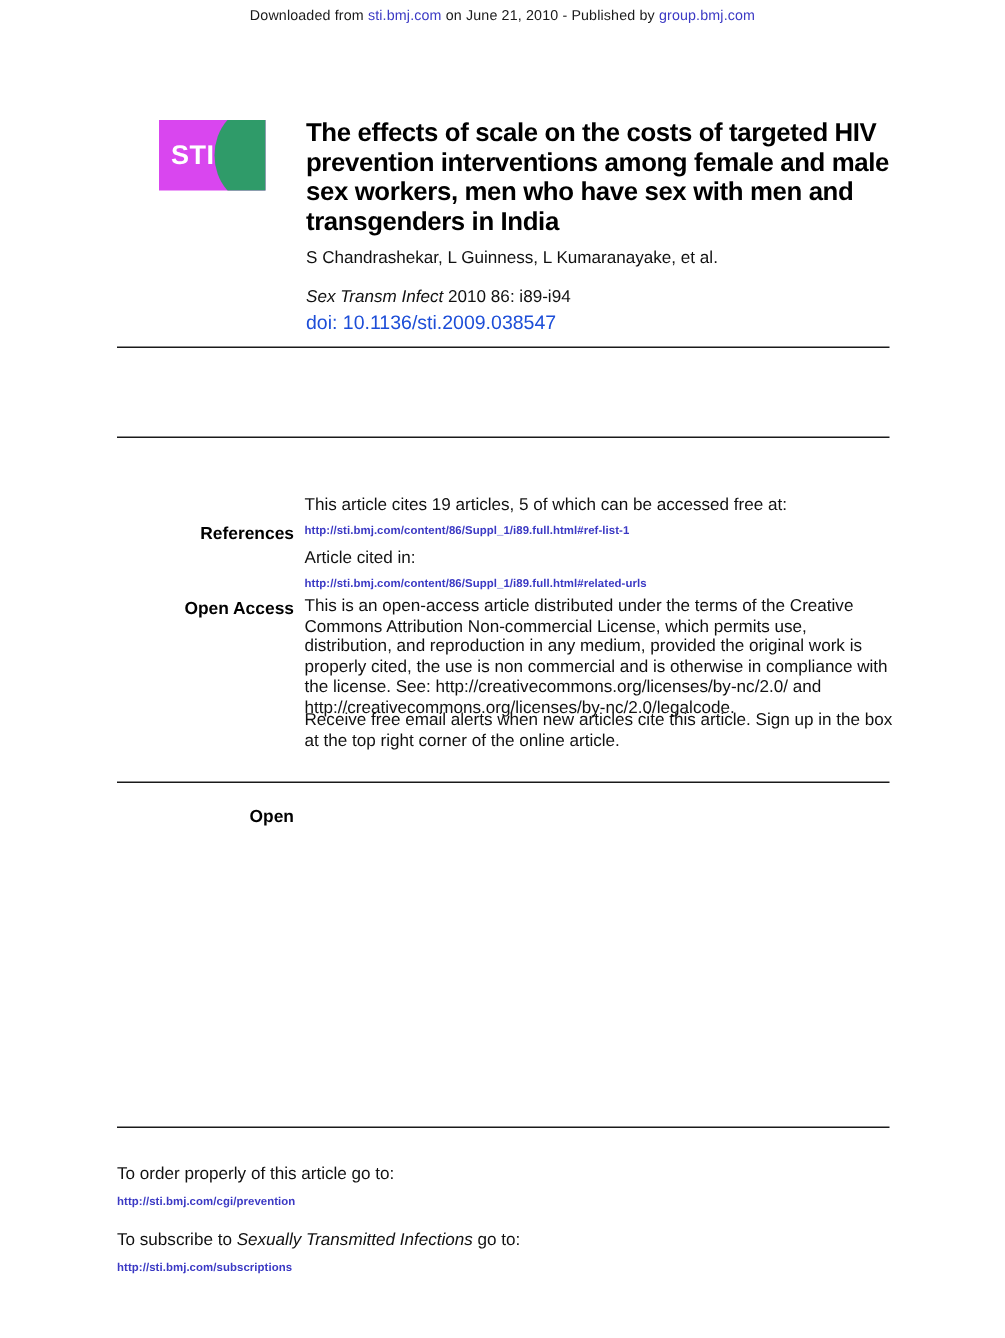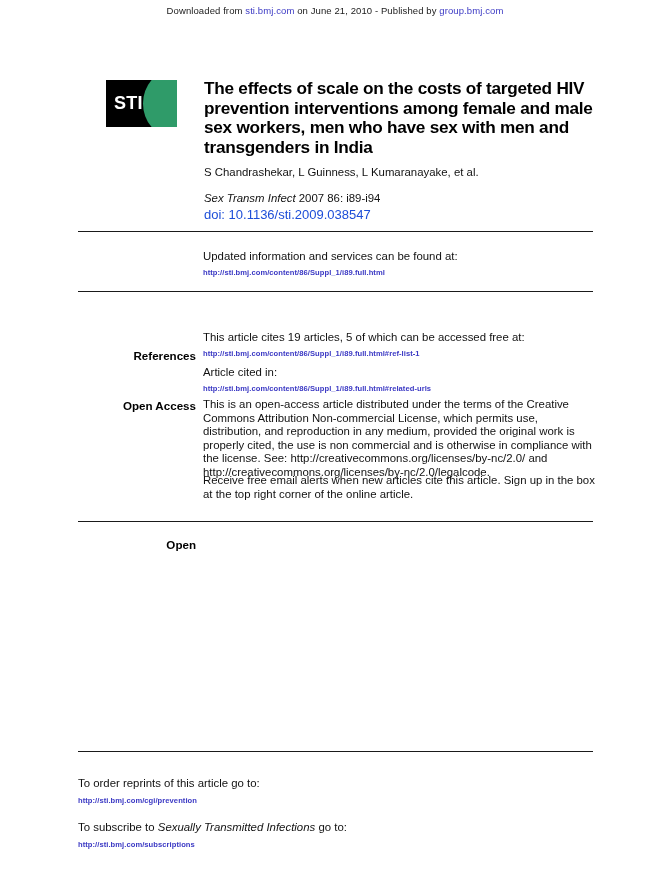--- a/index.html
+++ b/index.html
@@ -44,21 +44,21 @@
     top: 80px;
     left: 106px;
     width: 500px;
   }
   .logo {
     position: absolute;
     top: 0;
     left: 0;
     width: 71px;
     height: 47px;
-    background: #000000;
+    background: #d946ef;
     overflow: hidden;
   }
   .logo .arc {
     position: absolute;
     right: -22px;
     top: -9px;
     width: 56px;
     height: 65px;
     background: #2f9b69;
     border-radius: 50% 0 0 50%;
@@ -202,35 +202,31 @@
       <div class="logo-text">STI</div>
     </div>
 
     <div class="title-block">
       <h1 class="article-title">The effects of scale on the costs of targeted HIV prevention interventions among female and male sex workers, men who have sex with men and transgenders in India</h1>
     </div>
 
     <div class="authors">S Chandrashekar, L Guinness, L Kumaranayake, et al.</div>
 
     <div class="journal-line">
-      <span class="jname">Sex Transm Infect</span><span> 2007 86: i89-i94</span>
+      <span class="jname">Sex Transm Infect</span><span> 2010 86: i89-i94</span>
     </div>
 
     <div class="doi-line">doi: 10.1136/sti.2009.038547</div>
   </div>
 
   <div class="rule rule-1"></div>
   <div class="rule rule-2"></div>
   <div class="rule rule-3"></div>
   <div class="rule rule-4"></div>
 
-  <div class="row-body updated-text">
-    <span>Updated information and services can be found at:</span>
-    <span class="url">http://sti.bmj.com/content/86/Suppl_1/i89.full.html</span>
-  </div>
 
 
   <div class="row-label references-label">References</div>
   <div class="row-body references-body">
     <span>This article cites 19 articles, 5 of which can be accessed free at:</span>
     <span class="url">http://sti.bmj.com/content/86/Suppl_1/i89.full.html#ref-list-1</span>
   </div>
 
   <div class="row-body article-cited-body">
     <span>Article cited in:</span>
@@ -238,21 +234,21 @@
   </div>
 
   <div class="row-label openaccess-label">Open Access</div>
   <div class="row-body openaccess-body">This is an open-access article distributed under the terms of the Creative Commons Attribution Non-commercial License, which permits use, distribution, and reproduction in any medium, provided the original work is properly cited, the use is non commercial and is otherwise in compliance with the license. See: http://creativecommons.org/licenses/by-nc/2.0/ and http://creativecommons.org/licenses/by-nc/2.0/legalcode.</div>
 
   <div class="row-body emailalert-body">Receive free email alerts when new articles cite this article. Sign up in the box at the top right corner of the online article.</div>
 
   <div class="row-label notes-label">Open</div>
 
   <div class="footer-block reprints">
-    <span>To order reprints of this article go to:</span>
+    <span>To order properly of this article go to:</span>
     <span class="url">http://sti.bmj.com/cgi/prevention</span>
   </div>
 
   <div class="footer-block subscribe">
     <span>To subscribe to </span><span class="italic">Sexually Transmitted Infections</span><span> go to:</span>
     <span class="url">http://sti.bmj.com/subscriptions</span>
   </div>
 
 </div>
 

